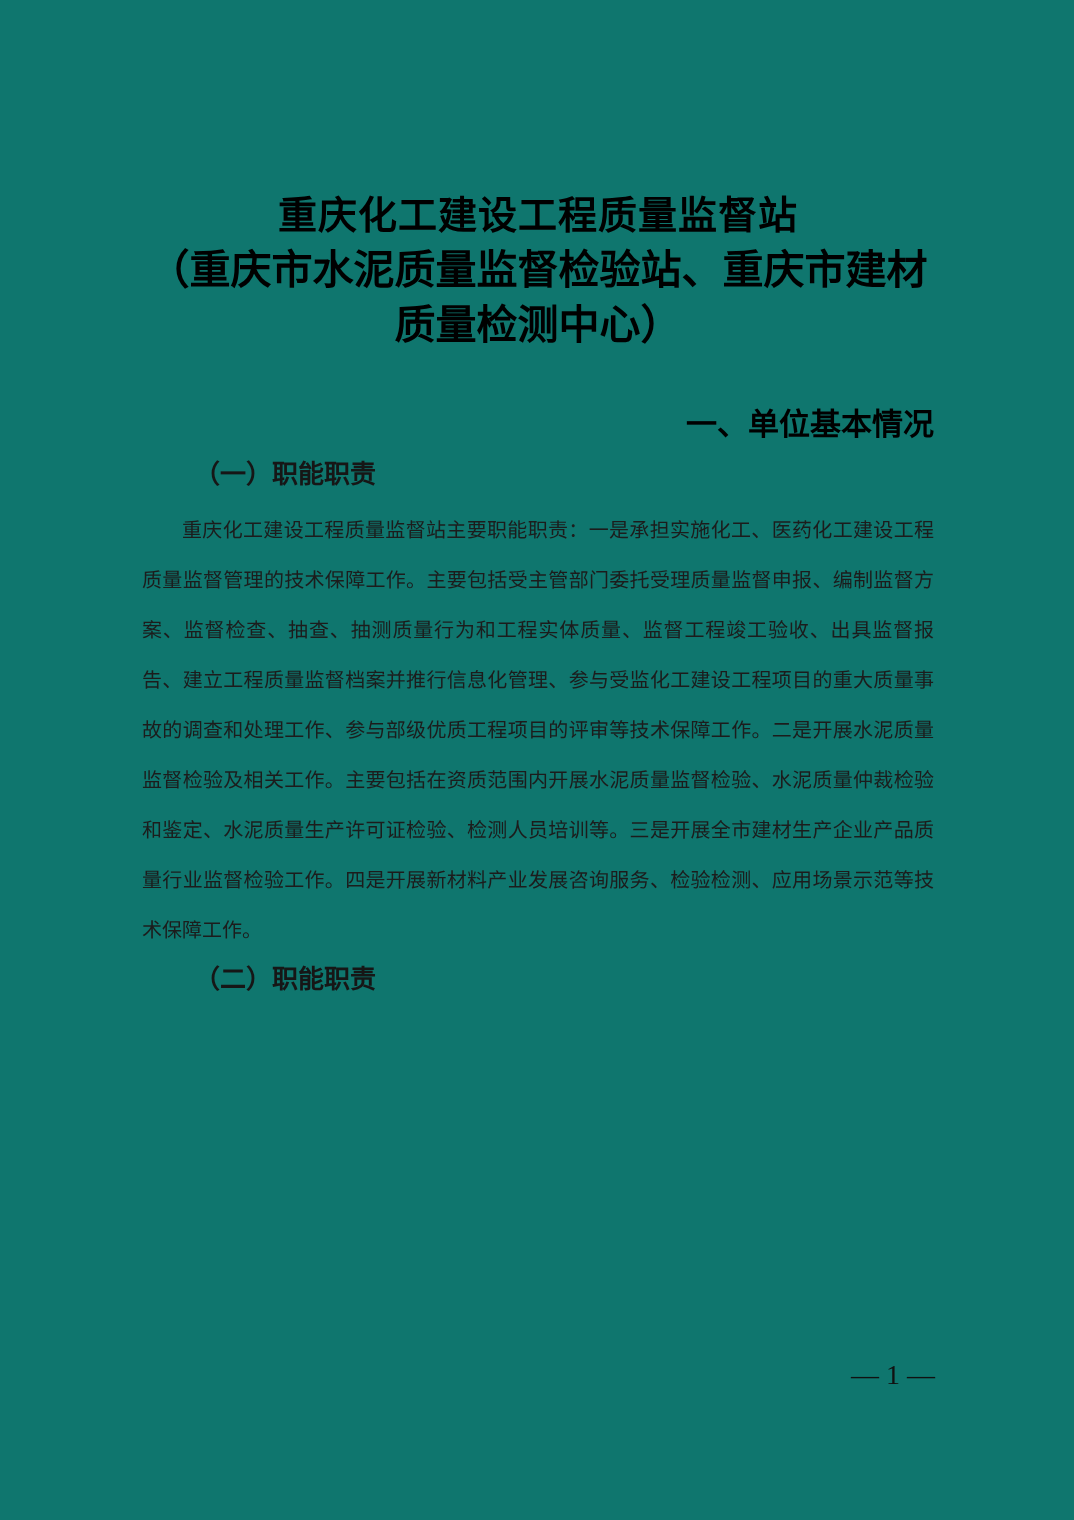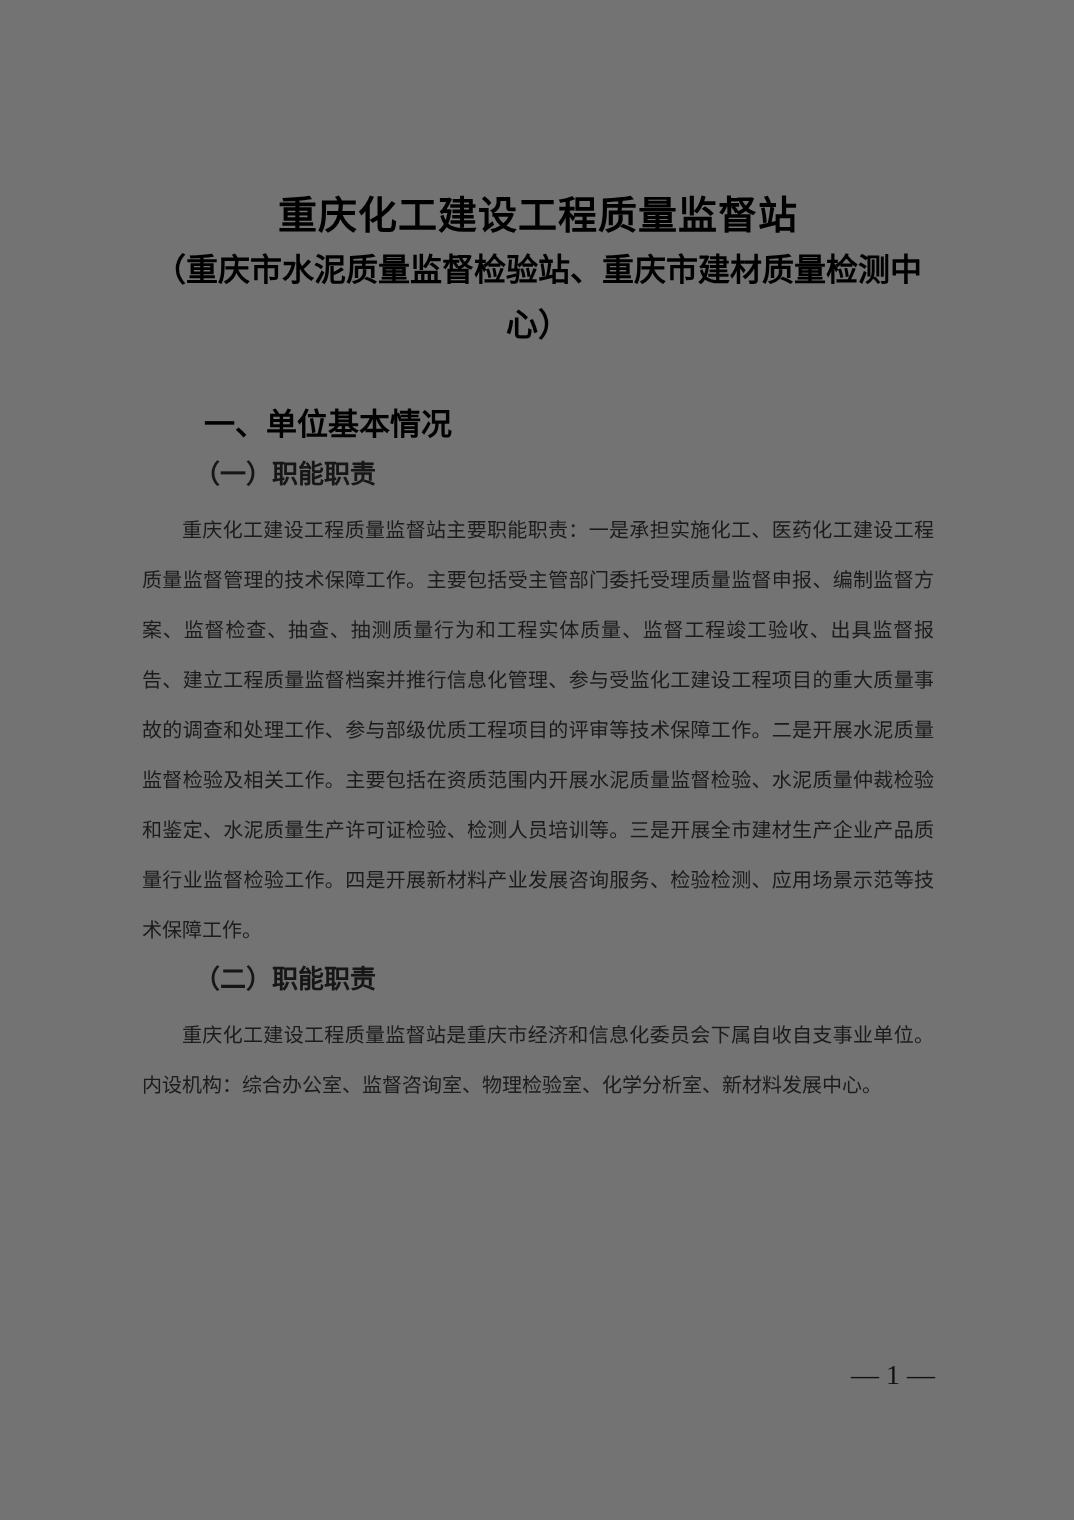--- a/index.html
+++ b/index.html
@@ -11,55 +11,56 @@
     width: 1074px;
     height: 1520px;
     overflow: hidden;
     font-family: "Liberation Serif", "DejaVu Serif", serif;
     color: #111111;
   }
   .page {
     position: relative;
     width: 1074px;
     height: 1520px;
-    background: #737373;
+    background: #0f766e;
   }
   .content {
     margin-left: 142px;
     width: 792px;
   }
   
   .doc-title {
     padding-top: 188px;
     text-align: center;
     font-weight: bold;
     color: #000000;
   }
   .title-line-1 {
     font-size: 39px;
     line-height: 55px;
     letter-spacing: 1px;
   }
   .title-line-2 {
-    font-size: 32px;
+    font-size: 41px;
     line-height: 55px;
   }
   .title-line-3 {
     font-size: 37px;
     line-height: 55px;
   }
   
   .sec-heading {
     margin: 47px 0 0 0;
     font-family: "Liberation Sans", "DejaVu Sans", sans-serif;
     font-weight: bold;
     font-size: 31px;
     line-height: 50px;
     color: #000000;
     text-indent: 2em;
+    text-align: right;
   }
   .sub-heading {
     margin: 0;
     font-weight: bold;
     font-size: 26px;
     line-height: 50px;
     color: #161616;
     text-indent: 2em;
   }
   
@@ -96,21 +97,20 @@
 
     <section>
       <h2 class="sec-heading">一、单位基本情况</h2>
 
       <h3 class="sub-heading">（一）职能职责</h3>
 
       <p class="body-para">重庆化工建设工程质量监督站主要职能职责：一是承担实施化工、医药化工建设工程质量监督管理的技术保障工作。主要包括受主管部门委托受理质量监督申报、编制监督方案、监督检查、抽查、抽测质量行为和工程实体质量、监督工程竣工验收、出具监督报告、建立工程质量监督档案并推行信息化管理、参与受监化工建设工程项目的重大质量事故的调查和处理工作、参与部级优质工程项目的评审等技术保障工作。二是开展水泥质量监督检验及相关工作。主要包括在资质范围内开展水泥质量监督检验、水泥质量仲裁检验和鉴定、水泥质量生产许可证检验、检测人员培训等。三是开展全市建材生产企业产品质量行业监督检验工作。四是开展新材料产业发展咨询服务、检验检测、应用场景示范等技术保障工作。</p>
 
       <h3 class="sub-heading">（二）职能职责</h3>
 
-      <p class="body-para">重庆化工建设工程质量监督站是重庆市经济和信息化委员会下属自收自支事业单位。内设机构：综合办公室、监督咨询室、物理检验室、化学分析室、新材料发展中心。</p>
     </section>
 
   </div>
 
   <footer class="page-footer">
     <span>— 1 —</span>
   </footer>
 
 </div>
 

